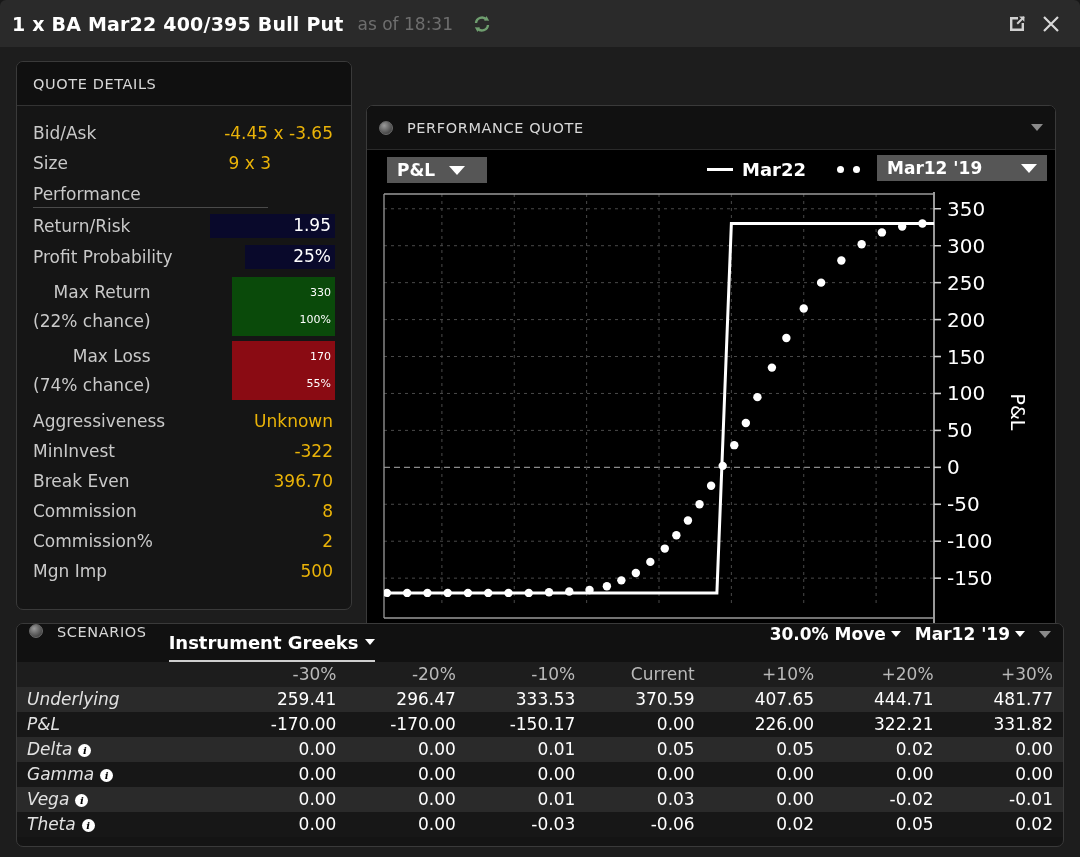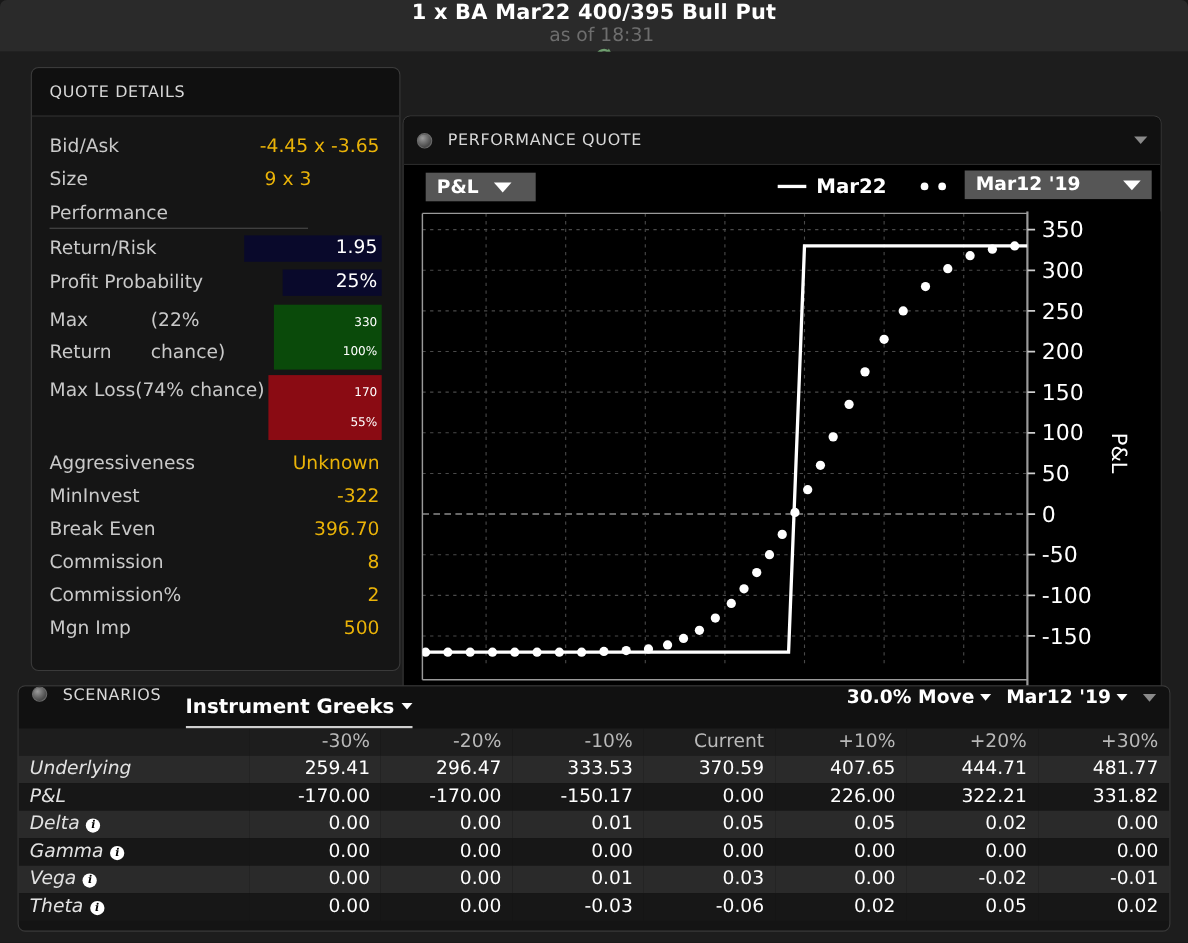--- a/index.html
+++ b/index.html
@@ -16,37 +16,36 @@
   .left-strip .seg { position:absolute; left:0; width:4px; }
   .left-strip .s1 { top:0; height:24px; background:#444; }
   .left-strip .s2 { top:150px; height:28px; background:#5a1a1a; }
   .left-strip .s3 { top:230px; height:30px; background:#2c5b8f; }
 
   
   .titlebar {
     position:absolute; left:0; top:0; width:1080px; height:47px;
     background:#2a2a2a;
     border-radius: 6px 6px 0 0;
-    display:flex; align-items:center; padding:0 12px;flex-direction:column;
+    display:flex; align-items:center; padding:0 12px;
   }
   .title-text { font-size:19px; font-weight:bold; color:#ffffff; letter-spacing:0.2px; }
   .title-asof { font-size:17px; color:#6e6e6e; margin-left:14px; }
   .refresh-icon { margin-left:18px; width:22px; height:22px; display:flex; align-items:center; justify-content:center; cursor:pointer; }
   .titlebar-spacer { flex:1; }
   .win-btn { width:34px; height:34px; display:flex; align-items:center; justify-content:center; cursor:pointer; }
 
   
   .content { position:absolute; left:0; top:47px; width:1080px; height:810px; background:#1d1d1d; }
 
   
   .quote-panel {
     position:absolute; left:16px; top:14px; width:336px; height:549px;
     background:#151515; border:1px solid #3a3a3a; border-radius:7px;
     overflow:hidden;
-    margin-left:12px;
   }
   .quote-header {
     height:44px; display:flex; align-items:center; padding-left:16px;
     font-size:14.5px; color:#d8d8d8; letter-spacing:0.6px;
     background:#101010; border-bottom:1px solid #333;
   }
   .quote-body { padding:12px 16px 0 16px; }
   .qrow { display:flex; align-items:center; height:30px; font-size:17px; }
   .qlabel { color:#c9c9c9; white-space:nowrap; }
   .qval { margin-left:auto; color:#eab308; text-align:right; }
@@ -59,21 +58,21 @@
   .bar-row .qlabel { color:#c9c9c9; }
   .bar-box {
     margin-left:auto; text-align:right; color:#ffffff;
     padding:3px 4px 4px 8px; line-height:1.0; font-size:17px;
   }
   .bar-navy { background:#09092b; }
   .bar-green { background:#0a4a0a; }
   .bar-red { background:#8a0b13; }
 
   .pair-row { display:flex; align-items:stretch; }
-  .pair-labels { display:flex; flex-direction:row; justify-content:center; }
+  .pair-labels { display:flex; flex-direction:column; justify-content:center;text-align:right; }
   .pair-labels div { font-size:17px; color:#c9c9c9; line-height:29px; }
   .pair-vals { margin-left:auto; display:flex; flex-direction:column; text-align:right; color:#fff; padding:2px 4px 3px 10px; }
   .pair-vals div { font-size:11px; line-height:27px; }
 
   
   .graph-panel {
     position:absolute; left:366px; top:58px; width:690px; height:551px;
     background:#000; border:1px solid #3a3a3a; border-radius:7px; overflow:hidden;
   }
   .graph-header {

